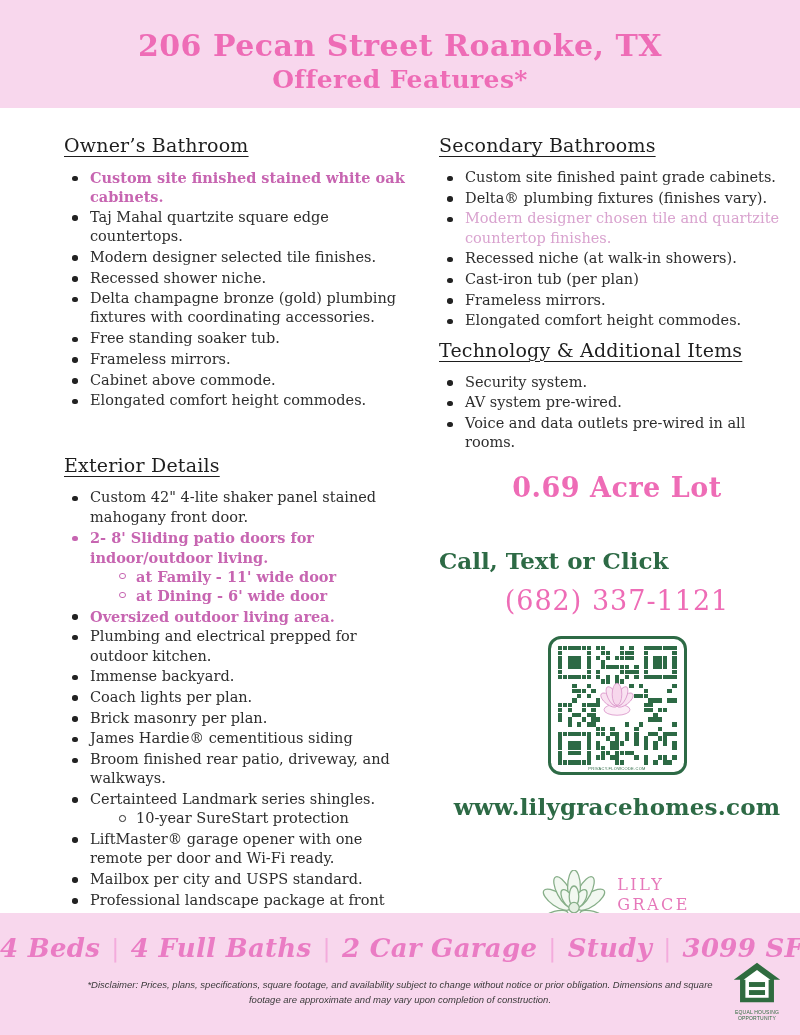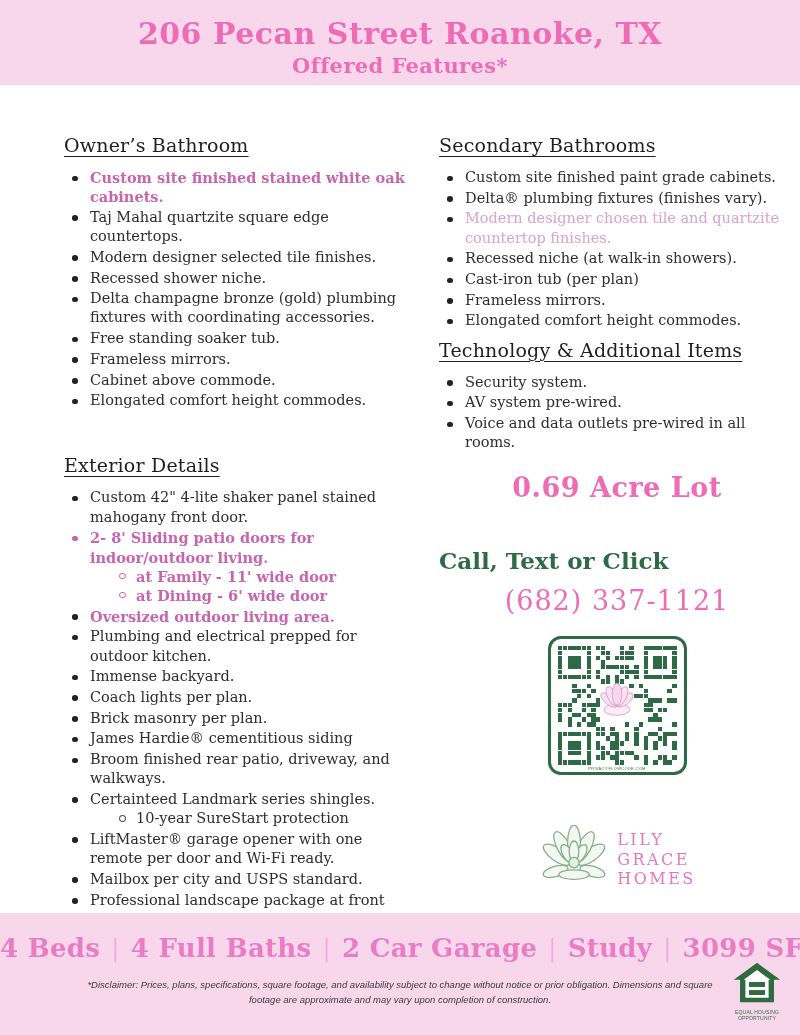--- a/index.html
+++ b/index.html
@@ -13,25 +13,25 @@
   }
   *{box-sizing:border-box;margin:0;padding:0}
   html,body{background:#e9e9e9}
   .page{
     position:relative;width:800px;height:1035px;margin:0 auto;
     background:#ffffff;overflow:hidden;
     font-family:"DejaVu Serif","Liberation Serif",serif;color:var(--ink);
   }
   
   .header{
-    position:absolute;top:0;left:0;right:0;height:85px;
-    background:var(--band);text-align:center;padding-top:16px;
+    position:absolute;top:0;left:0;right:0;height:108px;
+    background:var(--band);text-align:center;padding-top:28px;
   }
   .title{font-size:30px;font-weight:700;color:var(--accent);letter-spacing:.5px}
-  .subtitle{font-size:21px;font-weight:700;color:var(--accent);margin-top:2px;letter-spacing:.4px}
+  .subtitle{font-size:25px;font-weight:700;color:var(--accent);margin-top:2px;letter-spacing:.4px}
   
   .body{position:absolute;top:108px;left:12px;right:0;height:985px;background:#fff}
   .col{position:absolute;top:26px}
   .col.left{left:52px;width:352px}
   .col.right{left:427px;width:356px}
   .sec + .sec{margin-top:44px}
   .sec.tech{margin-top:8px}
   h2{
     font-size:19px;font-weight:400;color:#1e1e1e;margin:0 0 12px;letter-spacing:.2px;
     text-decoration:underline;text-underline-offset:4px;text-decoration-thickness:1.3px;
@@ -68,21 +68,21 @@
   }
   .website{margin-top:18px;text-align:center;font-size:23px;font-weight:700;color:var(--green);letter-spacing:.2px}
   .logo{margin-top:50px;display:flex;align-items:center;justify-content:center;gap:7px}
   .logo-text div{
     font-size:16px;letter-spacing:2.5px;color:#e678ba;line-height:1.22;font-weight:400;
   }
   
   .footer{position:absolute;left:0;right:0;top:913px;height:122px;background:var(--band)}
   .stats{
     margin-top:20px;text-align:right;font-size:26px;font-weight:700;color:var(--stats);
-    white-space:nowrap;letter-spacing:.3px;
+    white-space:nowrap;letter-spacing:.3px;font-style:italic;
   }
   .stats .pipe{color:#f3abdc;font-weight:400;font-size:24px;margin:0 11px;position:relative;top:-1px}
   .disclaimer{
     margin:15px auto 0;width:655px;text-align:center;
     font-family:"Liberation Sans",sans-serif;font-style:italic;font-size:9.5px;
     color:#3b3b3b;line-height:1.55;
   }
   .eho{position:absolute;right:13px;top:48px;width:60px;text-align:center}
   .eho-label{
     font-family:"Liberation Sans",sans-serif;font-size:5px;color:#2f6b3f;
@@ -437,20 +437,21 @@
               <ellipse cx="20" cy="13" rx="4.5" ry="10.5" transform="rotate(-26 20 24)"></ellipse>
               <ellipse cx="20" cy="14" rx="4.5" ry="10" transform="rotate(52 20 24)"></ellipse>
               <ellipse cx="20" cy="13" rx="4.5" ry="10.5" transform="rotate(26 20 24)"></ellipse>
               <ellipse cx="20" cy="12" rx="4.8" ry="11" fill="#f7d7ec"></ellipse>
             </g>
           </svg>
         </div>
         <div class="qr-caption">PRIVACY.FLOWCODE.COM</div>
       </div>
 
+      <div class="website">www.lilygracehomes.com</div>
 
       <div class="logo">
         <span>
           <svg viewBox="0 0 90 80" width="72" height="64">
             <g fill="#f2f8f1" stroke="#86ae88" stroke-width="1.6" stroke-linejoin="round">
               <ellipse cx="22" cy="58" rx="16" ry="6.5" transform="rotate(-16 22 58)"></ellipse>
               <ellipse cx="68" cy="58" rx="16" ry="6.5" transform="rotate(16 68 58)"></ellipse>
               <ellipse cx="45" cy="62" rx="19" ry="6"></ellipse>
               <ellipse cx="45" cy="26" rx="8" ry="20" transform="rotate(-55 45 52)"></ellipse>
               <ellipse cx="45" cy="26" rx="8" ry="20" transform="rotate(55 45 52)"></ellipse>

